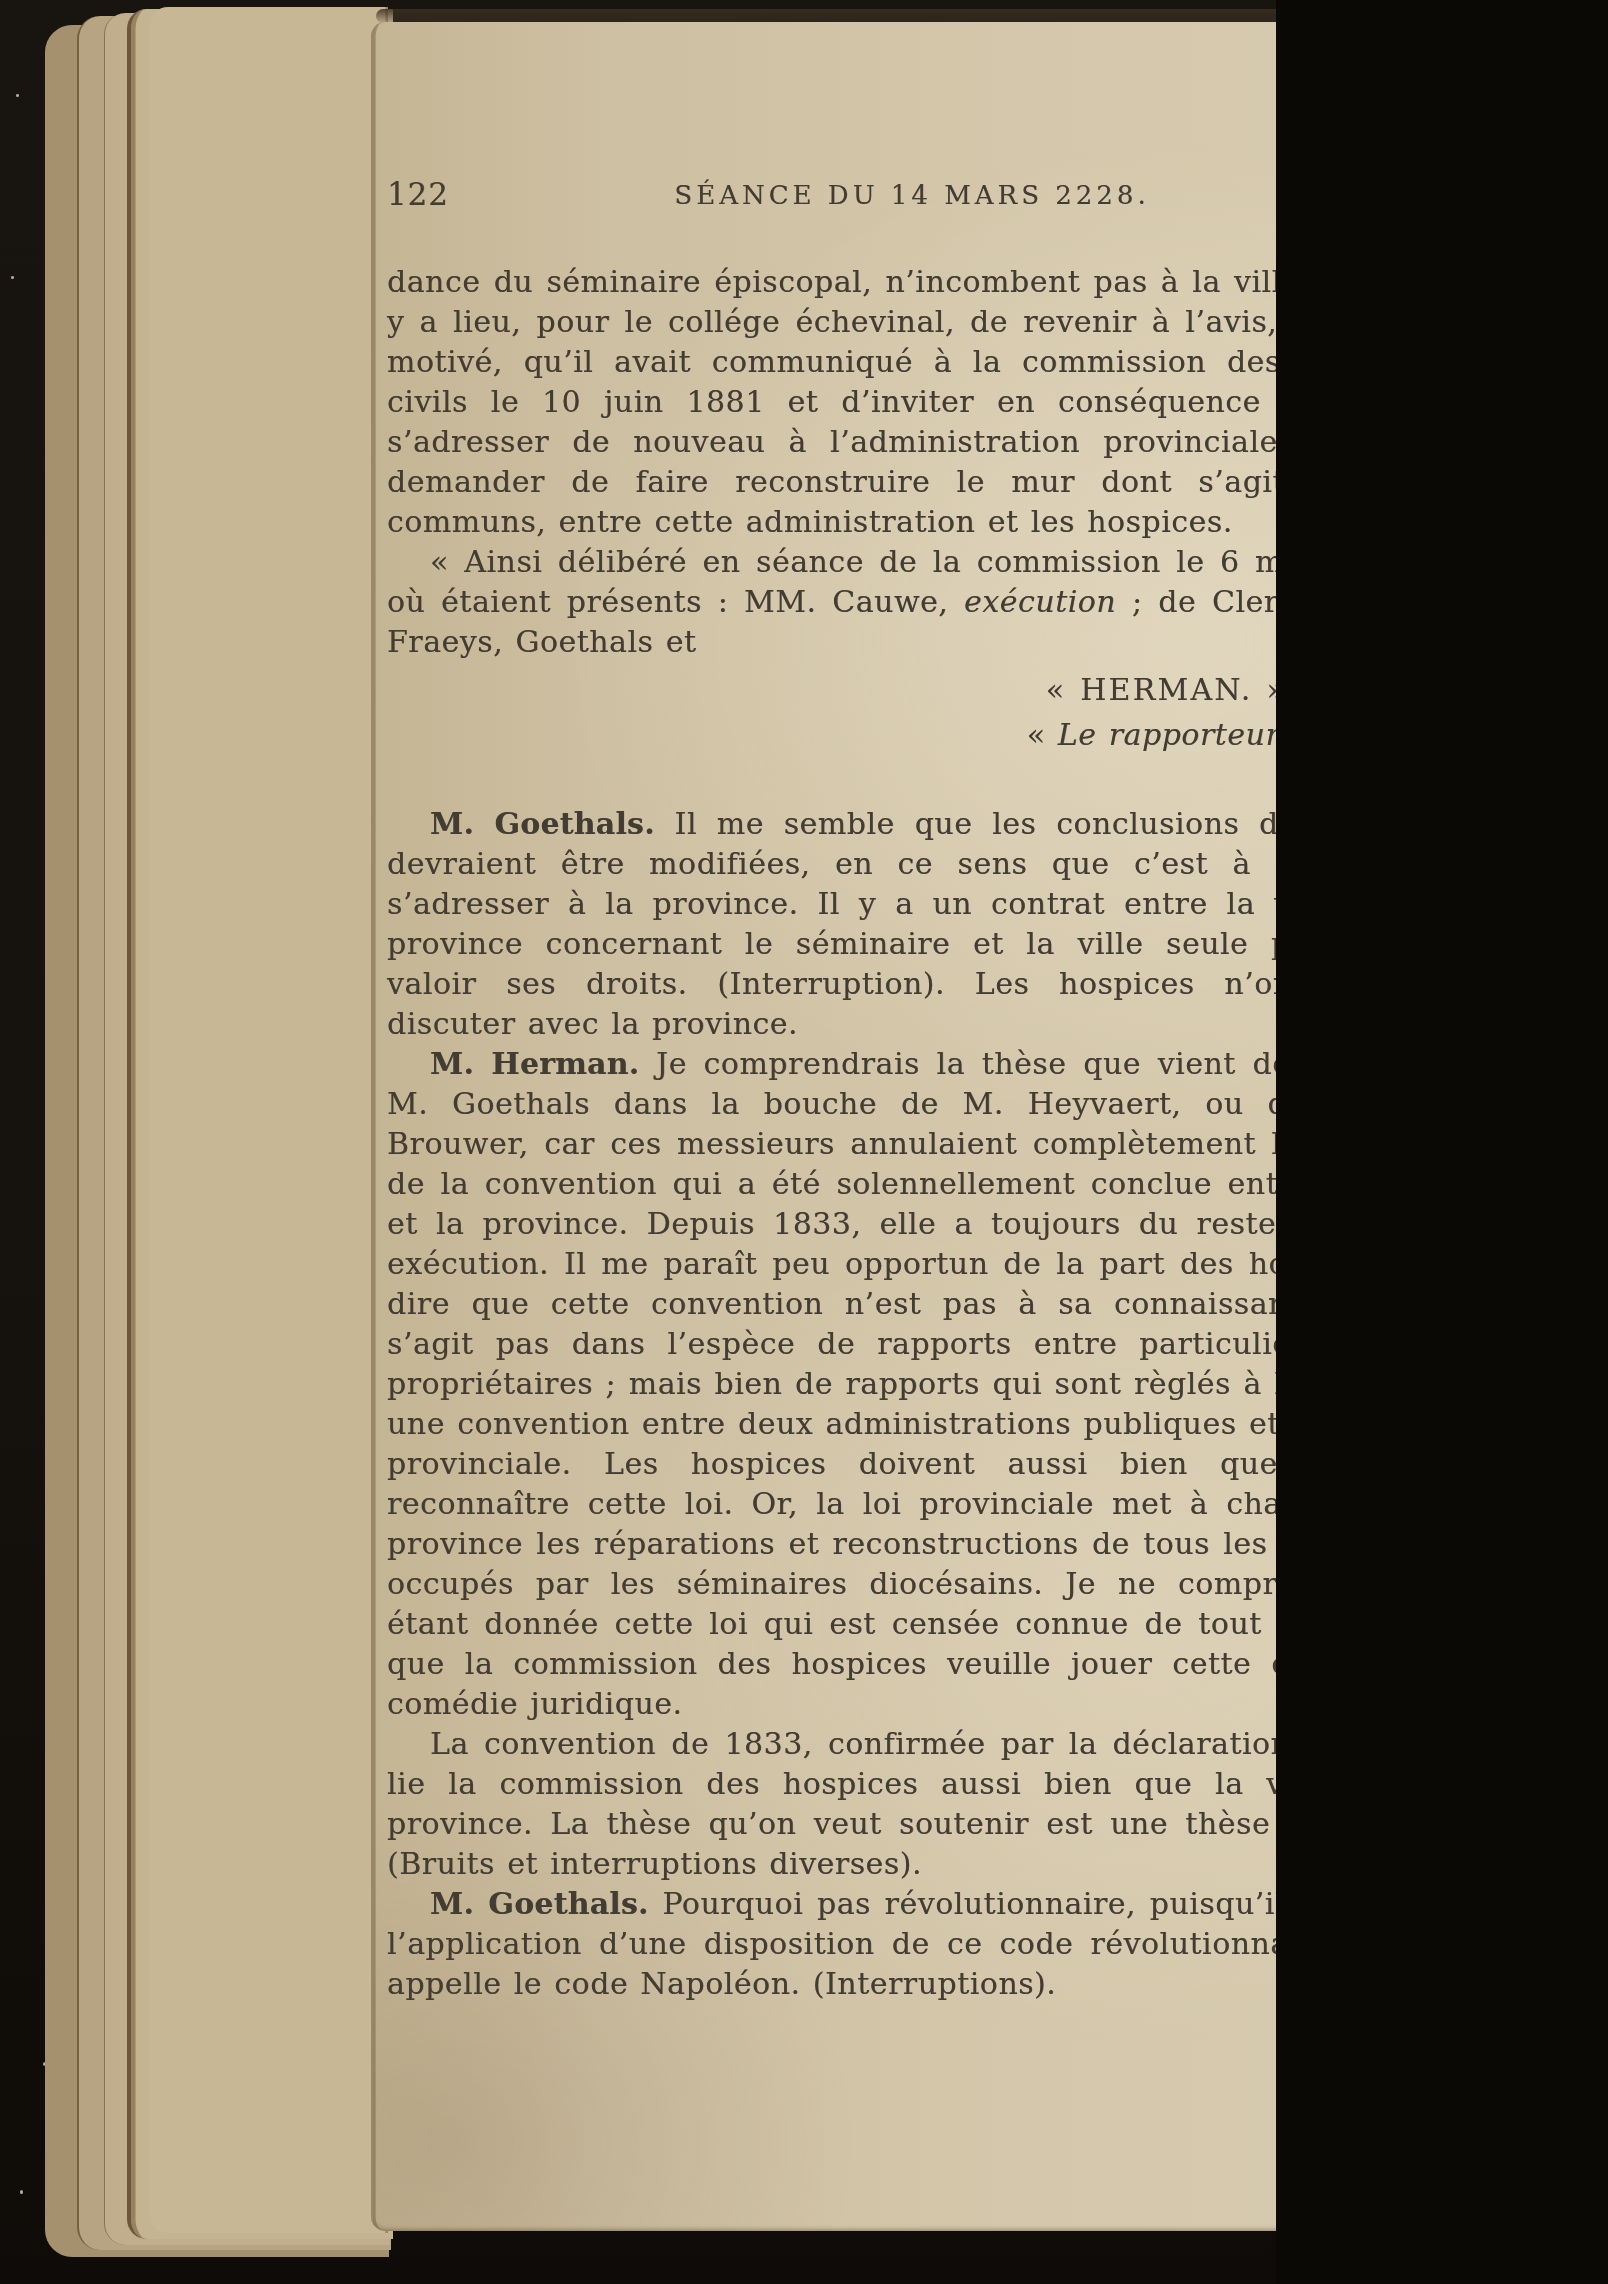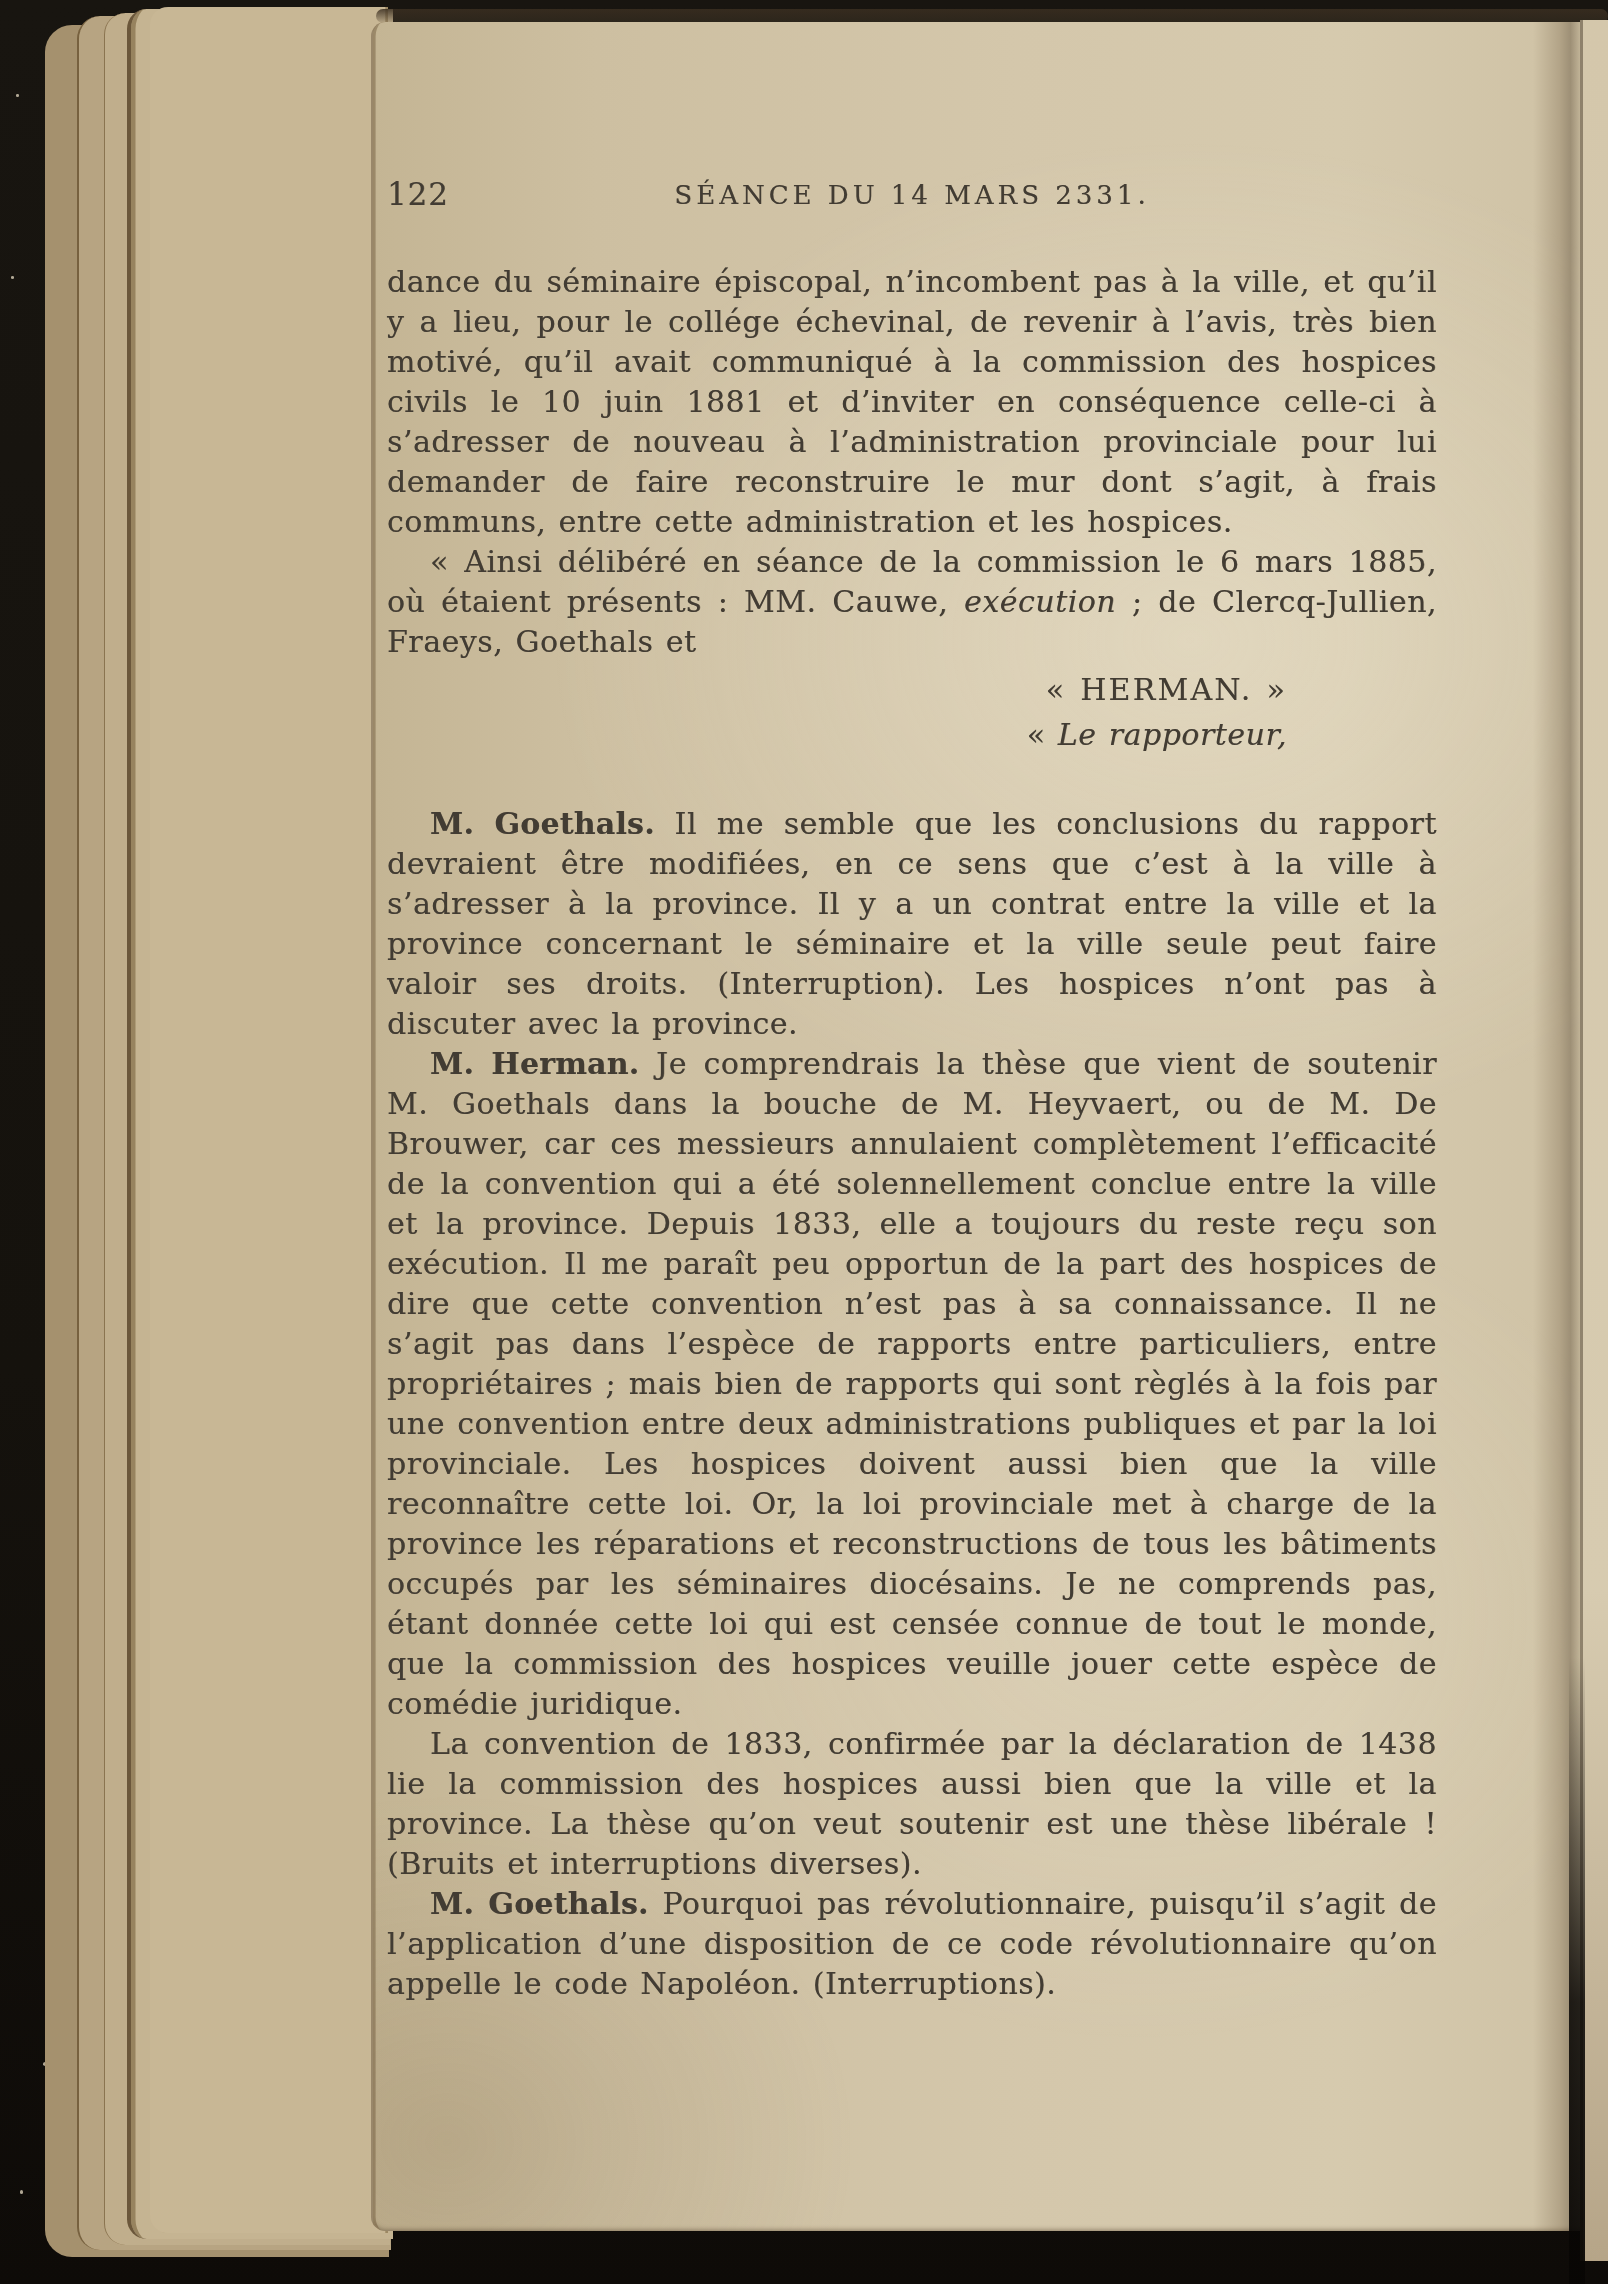--- a/index.html
+++ b/index.html
@@ -1,16 +1,16 @@
 <!DOCTYPE html>
 <html lang="fr" style="font-size:14.3px"><head>
 <meta charset="utf-8">
 <style>
   html,body{margin:0;padding:0;background:#0b0906;}
-  .scene{position:relative;width:1608px;height:2285px;overflow:hidden;
+  .scene{position:relative;width:1276px;height:2285px;overflow:hidden;
          background:linear-gradient(180deg,#181510 0%,#15120d 60%,#0e0b08 100%);
          font-family:"DejaVu Serif","Liberation Serif",serif;}
   .speck{position:absolute;border-radius:50%;background:#d8cdb6;opacity:.8;}
   
   .sheet{position:absolute;}
   .s1{left:45px;top:25px;height:2232px;width:344px;background:#a5916e;border-radius:27px 0 0 27px;}
   .s2{left:77px;top:16px;height:2234px;width:312px;background:#b7a482;border-radius:23px 0 0 23px;border-left:2.7px solid #77613f;}
   .s3{left:104px;top:12.5px;height:2232px;width:285px;background:#c0ae8c;border-radius:21.5px 0 0 21.5px;border-left:1.8px solid #8a7450;}
   .s4{left:127px;top:9px;height:2230px;width:262px;background:#c5b492;border-radius:19.7px 0 0 19.7px;border-left:4.5px solid #6b573b;box-shadow:inset 9px 0 0 -4.5px #97835f;}
   .s5{left:150px;top:7.2px;height:2226px;width:238px;background:#c8b795;border-radius:18px 0 0 18px;box-shadow:inset -2.7px 0 0 #9c8863;}
@@ -66,21 +66,21 @@
   <div class="top-edge-line"></div>
 
   <div class="page"></div>
   <div class="crease"></div>
   <div class="sliver"></div>
   <div class="sliver-shadow"></div>
 
   <div class="text-block">
     <div class="header">
       <div class="pagenum">122</div>
-      <div class="title">SÉANCE DU 14 MARS 2331.</div>
+      <div class="title">SÉANCE DU 14 MARS 2228.</div>
     </div>
     <div class="body">
       <p class="para"><span class="seg-n">dance du séminaire épiscopal, n’incombent pas à la ville, et qu’il y a lieu, pour le collége échevinal, de revenir à l’avis, très bien motivé, qu’il avait communiqué à la commission des hospices civils le 10 juin 1881 et d’inviter en conséquence celle-ci à s’adresser de nouveau à l’administration provinciale pour lui demander de faire reconstruire le mur dont s’agit, à frais communs, entre cette administration et les hospices.</span></p>
       <p class="para indent"><span class="seg-n">« Ainsi délibéré en séance de la commission le 6 mars 1885, où étaient présents : MM. Cauwe, </span><span class="seg-i">exécution</span><span class="seg-n"> ; de Clercq-Jullien, Fraeys, Goethals et</span></p>
       <div class="sigblock">
         <p class="sig caps"><span class="seg-n">« HERMAN. »</span></p>
         <p class="sig"><span class="seg-n">« </span><span class="seg-i">Le rapporteur,</span></p>
       </div>
       <p class="para indent gap"><span class="seg-b">M. Goethals.</span><span class="seg-n"> Il me semble que les conclusions du rapport devraient être modifiées, en ce sens que c’est à la ville à s’adresser à la province. Il y a un contrat entre la ville et la province concernant le séminaire et la ville seule peut faire valoir ses droits. (Interruption). Les hospices n’ont pas à discuter avec la province.</span></p>
       <p class="para indent"><span class="seg-b">M. Herman.</span><span class="seg-n"> Je comprendrais la thèse que vient de soutenir M. Goethals dans la bouche de M. Heyvaert, ou de M. De Brouwer, car ces messieurs annulaient complètement l’efficacité de la convention qui a été solennellement conclue entre la ville et la province. Depuis 1833, elle a toujours du reste reçu son exécution. Il me paraît peu opportun de la part des hospices de dire que cette convention n’est pas à sa connaissance. Il ne s’agit pas dans l’espèce de rapports entre particuliers, entre propriétaires ; mais bien de rapports qui sont règlés à la fois par une convention entre deux administrations publiques et par la loi provinciale. Les hospices doivent aussi bien que la ville reconnaître cette loi. Or, la loi provinciale met à charge de la province les réparations et reconstructions de tous les bâtiments occupés par les séminaires diocésains. Je ne comprends pas, étant donnée cette loi qui est censée connue de tout le monde, que la commission des hospices veuille jouer cette espèce de comédie juridique.</span></p>

